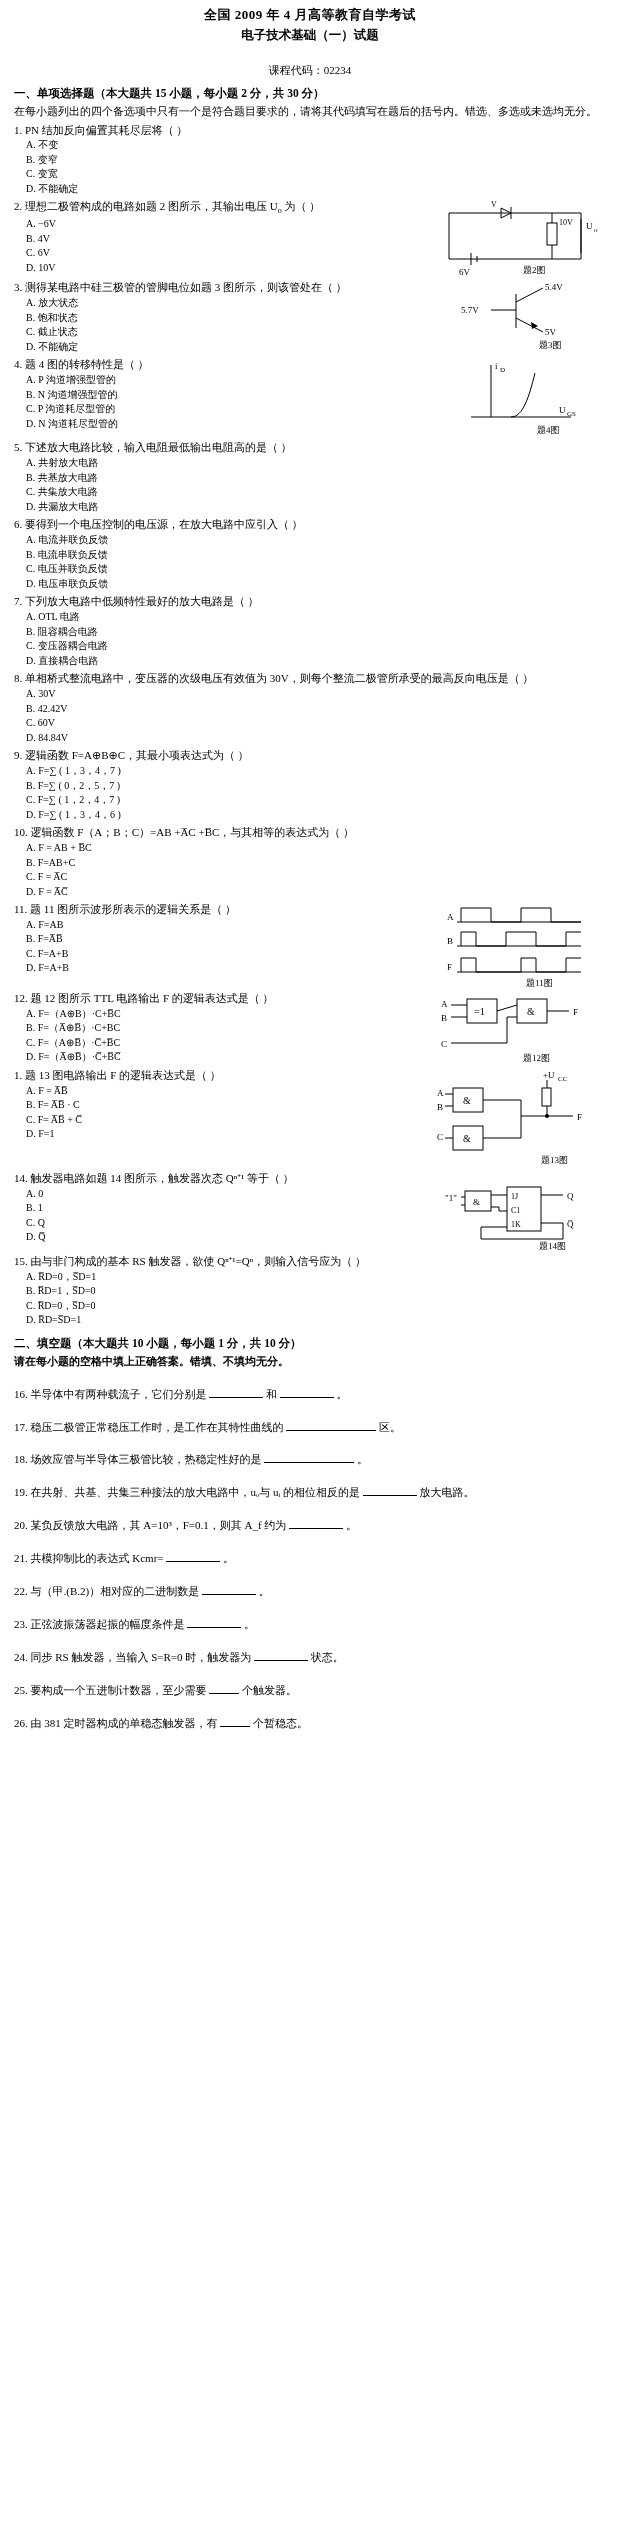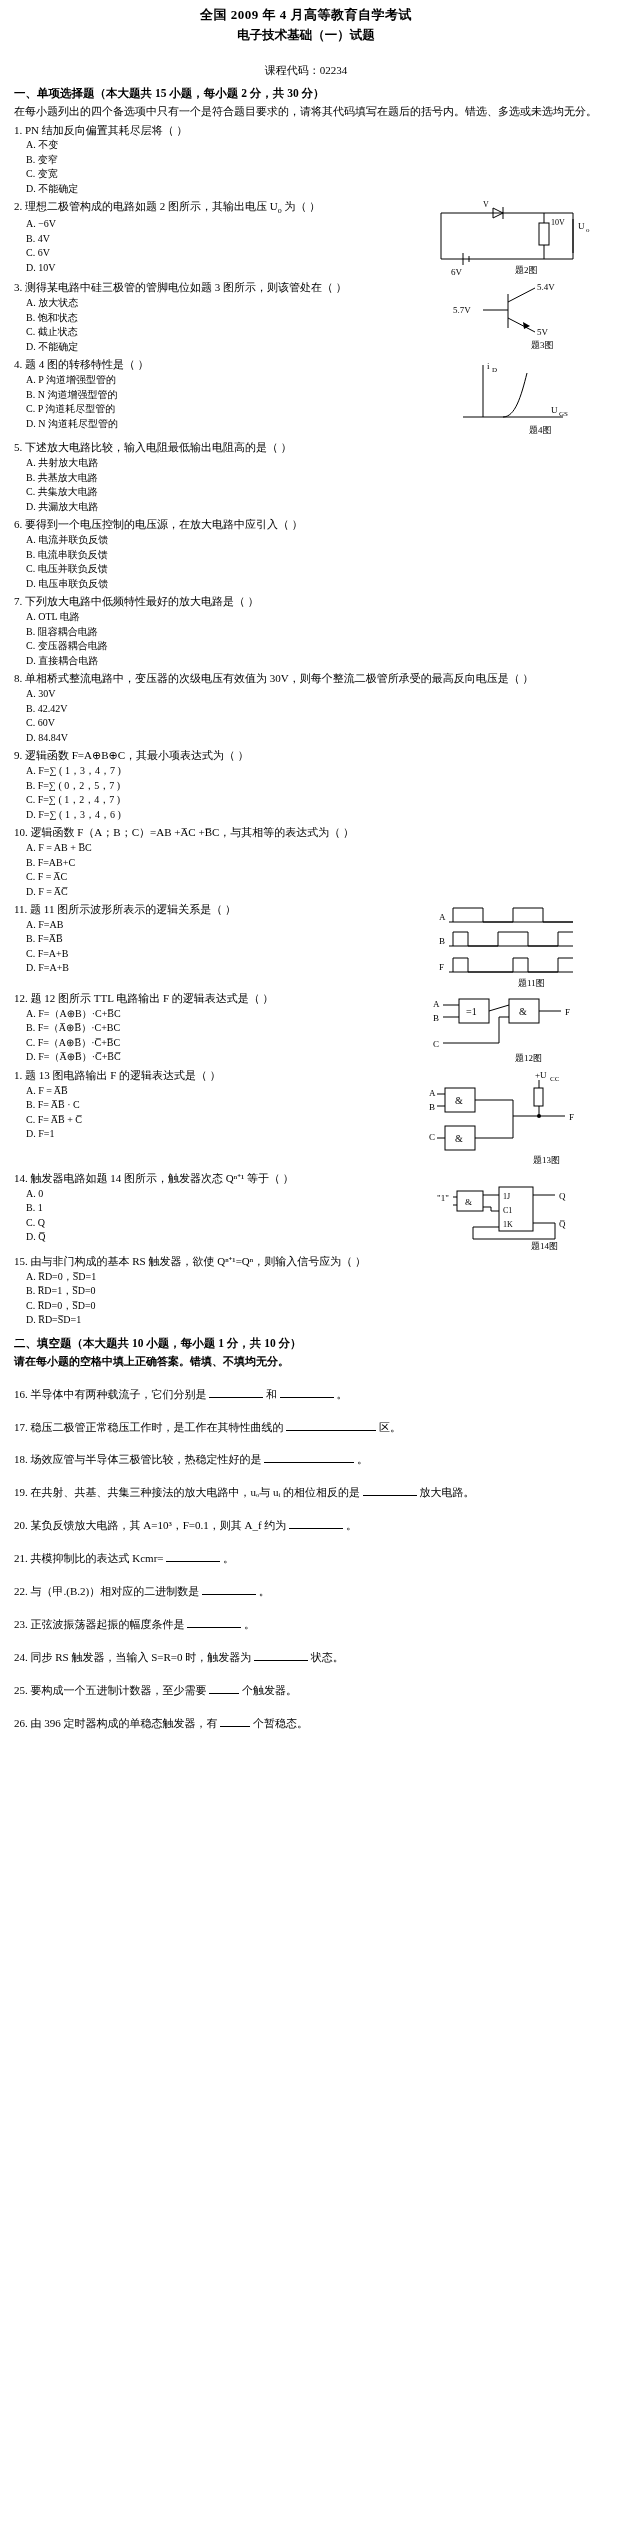--- a/index.html
+++ b/index.html
@@ -4,21 +4,21 @@
 <style>
   html,body{margin:0;padding:0;}
   body{
     width:617px;
     background:#ffffff;
     font-family:"Liberation Serif", serif;
     color:#000;
     font-size:11px;
     line-height:1.45;
   }
-  .page{width:617px; padding:6px 19px 10px 14px; box-sizing:border-box;}
+  .page{width:617px; padding:6px 11px 10px 14px; box-sizing:border-box;}
   .title1{text-align:center; font-weight:bold; font-size:13px; letter-spacing:0.5px;}
   .title2{text-align:center; font-weight:bold; font-size:12.5px; margin-top:1px;}
   .title3{text-align:center; font-size:11px; margin-top:19px;}
   .sec-head{font-weight:bold; font-size:11.5px; margin-top:6px;}
   .sec-note{font-size:11px; margin-top:2px; text-indent:0;}
   .q{margin-top:3px; position:relative;}
   .qline{font-size:11px;}
   .opt{font-size:10px; padding-left:12px;}
   .blank{display:inline-block; border-bottom:1px solid #000; min-width:54px; height:11px;}
   .blank.sm{min-width:30px;}
@@ -430,18 +430,18 @@
 
   <div class="fill-item">
     <span>25.</span>
     <span>要构成一个五进制计数器，至少需要</span>
     <span class="blank sm"></span>
     <span>个触发器。</span>
   </div>
 
   <div class="fill-item">
     <span>26.</span>
-    <span>由 396 定时器构成的单稳态触发器，有</span>
+    <span>由 381 定时器构成的单稳态触发器，有</span>
     <span class="blank sm"></span>
     <span>个暂稳态。</span>
   </div>
 
 </div>
 
 </body></html>

